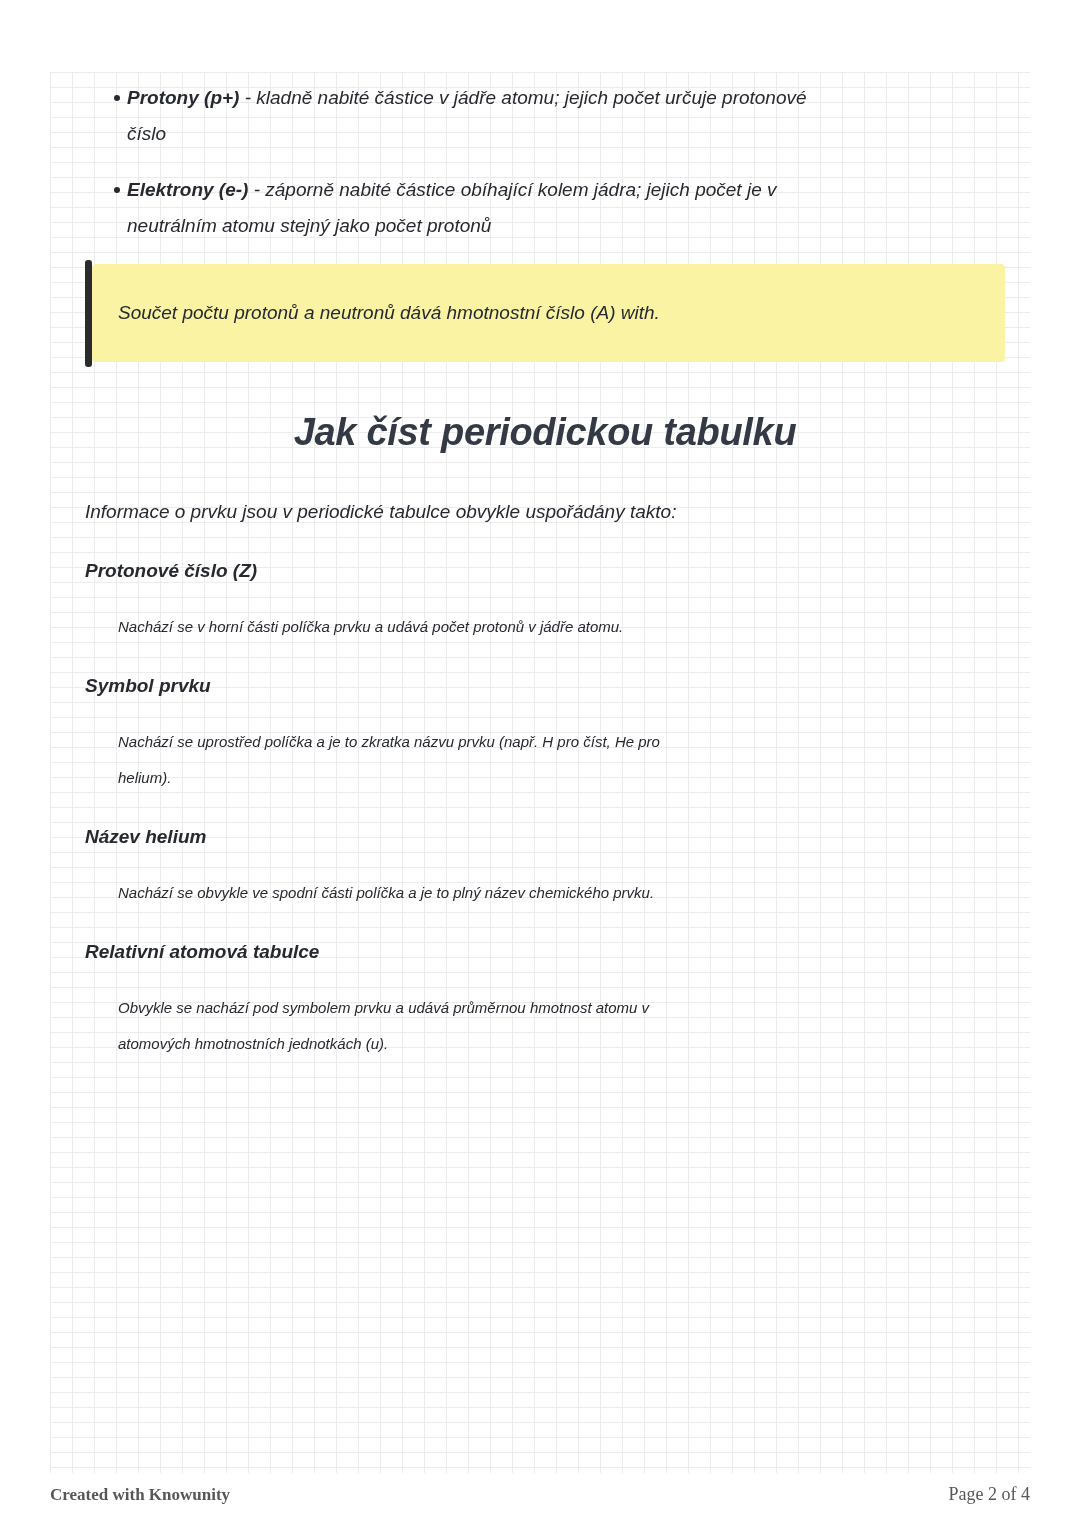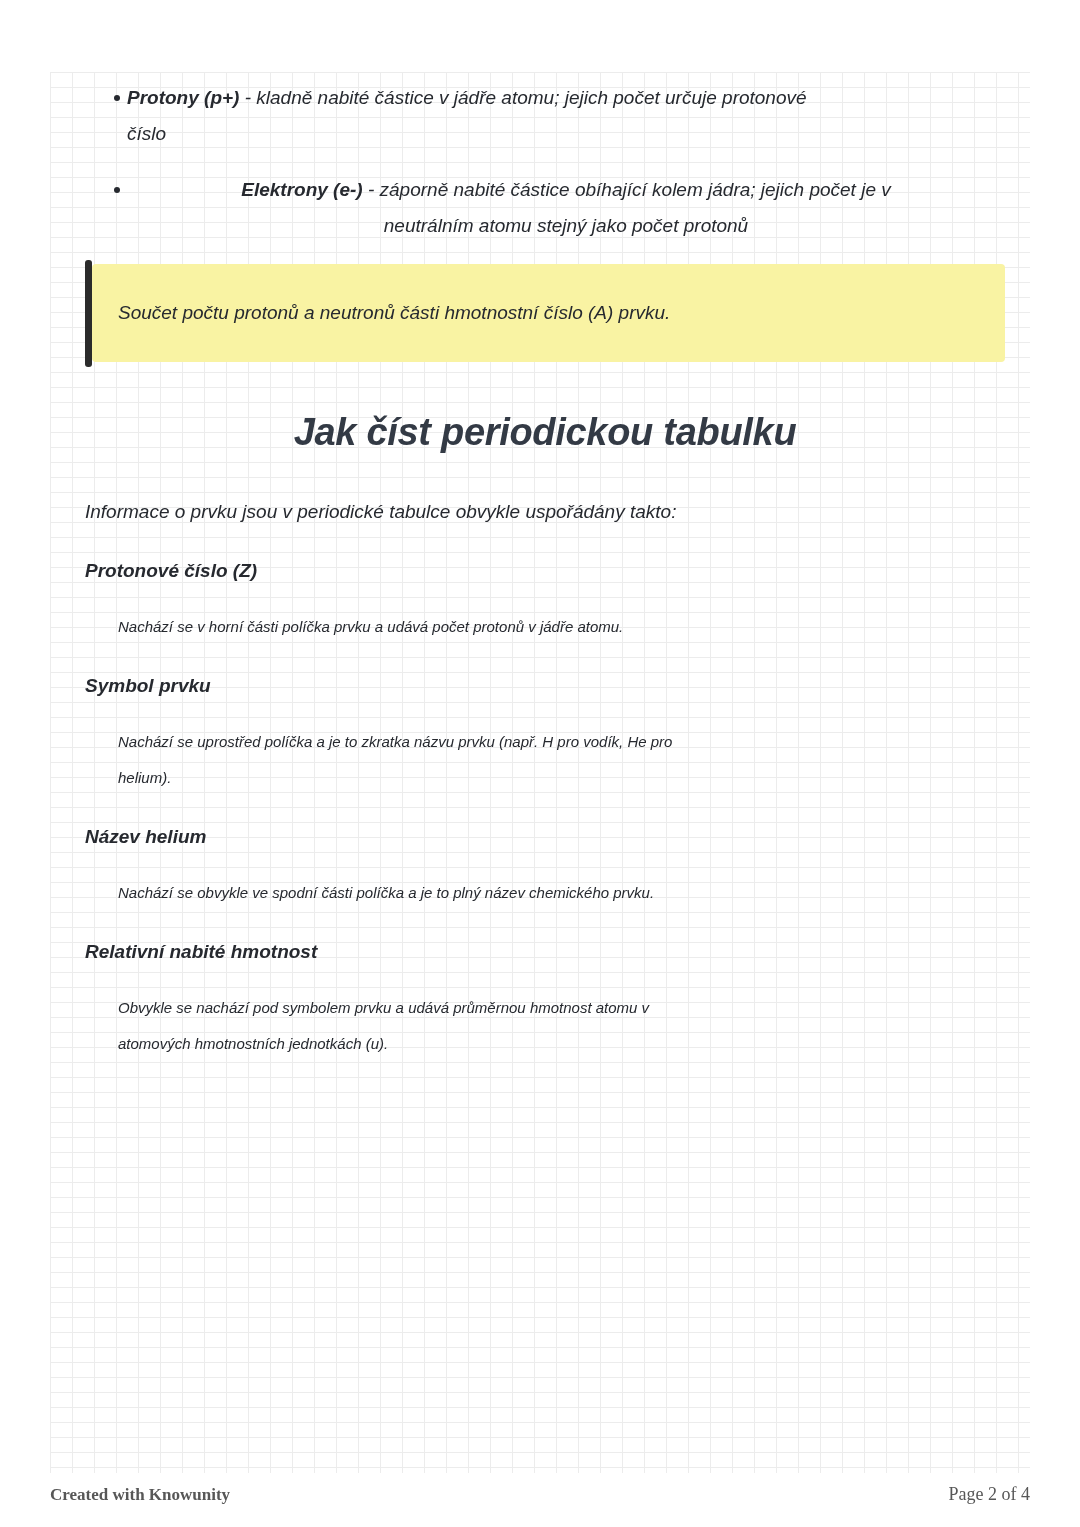--- a/index.html
+++ b/index.html
@@ -50,21 +50,21 @@
     margin: 8px 0 8px 0;
     padding: 0;
   }
   ul.particle-list li {
     position: relative;
     padding-left: 42px;
     font-size: 19px;
     line-height: 36px;
     margin-bottom: 20px;
   }
-  ul.particle-list li:last-child { margin-bottom: 12px; text-align: center; }
+  ul.particle-list li:last-child { margin-bottom: 12px; }
   .li-dot {
     position: absolute;
     left: 29px;
     top: 15px;
     width: 6px;
     height: 6px;
     border-radius: 50%;
     background: var(--text);
   }
   .term { font-weight: 700; }
@@ -152,39 +152,39 @@
     <li>
       <span class="li-dot"></span>
       <span class="term">Elektrony (e-)</span><span class="rest"> - záporně nabité částice obíhající kolem jádra; jejich počet je v
 neutrálním atomu stejný jako počet protonů</span>
     </li>
   </ul>
 
   <div class="callout">
     <span class="callout-bar"></span>
     <div class="callout-box">
-      <span>Součet počtu protonů a neutronů části hmotnostní číslo (A) prvku.</span>
+      <span>Součet počtu protonů a neutronů dává hmotnostní číslo (A) with.</span>
     </div>
   </div>
 
   <h1 class="page-heading">Jak číst periodickou tabulku</h1>
 
   <p class="intro">Informace o prvku jsou v periodické tabulce obvykle uspořádány takto:</p>
 
   <p class="sec-title">Protonové číslo (Z)</p>
   <p class="sec-body">Nachází se v horní části políčka prvku a udává počet protonů v jádře atomu.</p>
 
   <p class="sec-title">Symbol prvku</p>
-  <p class="sec-body">Nachází se uprostřed políčka a je to zkratka názvu prvku (např. H pro vodík, He pro
+  <p class="sec-body">Nachází se uprostřed políčka a je to zkratka názvu prvku (např. H pro číst, He pro
 helium).</p>
 
   <p class="sec-title">Název helium</p>
   <p class="sec-body">Nachází se obvykle ve spodní části políčka a je to plný název chemického prvku.</p>
 
-  <p class="sec-title">Relativní nabité hmotnost</p>
+  <p class="sec-title">Relativní atomová tabulce</p>
   <p class="sec-body">Obvykle se nachází pod symbolem prvku a udává průměrnou hmotnost atomu v
 atomových hmotnostních jednotkách (u).</p>
 
 </div>
 
 <div class="footer">
   <span class="brand">Created with Knowunity</span>
   <span class="pagenum">Page 2 of 4</span>
 </div>
 

